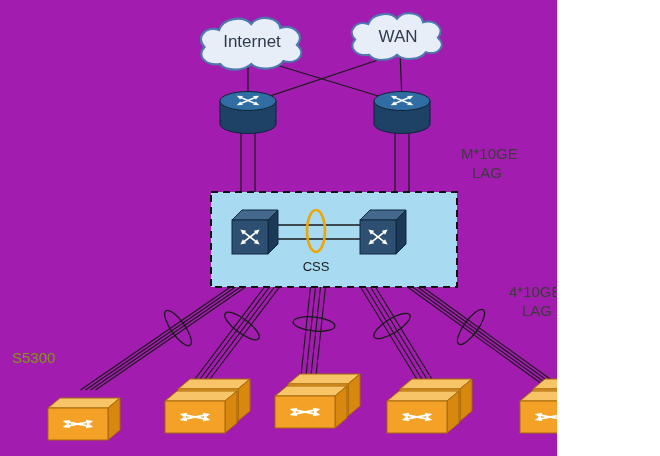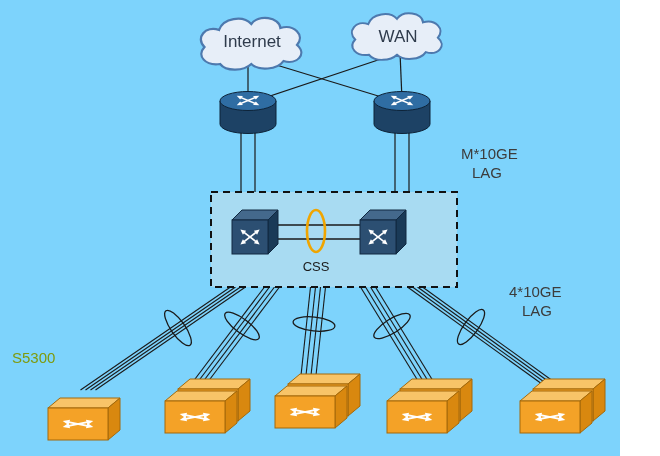--- a/index.html
+++ b/index.html
@@ -1,17 +1,17 @@
 <!DOCTYPE html>
 <html><head>
 <meta charset="utf-8">
 <style>
   html,body { margin:0; padding:0; background:#ffffff; }
   .stage {
-    position:relative; width:620px; height:456px; background:#7dd3fc;
+    position:relative; width:557px; height:456px; background:#a21caf;
     font-family:"Liberation Sans", sans-serif; overflow:hidden;
   }
   svg text { font-family:"Liberation Sans", sans-serif; }
   .node-label { font-size:17px; fill:#2f3b4c; }
   .anno-label { font-size:15px; fill:#3c3c3c; }
   .css-label  { font-size:13px; fill:#1a1a1a; }
   .model-label{ font-size:15px; fill:#7f9a0d; }
 </style>
 </head>
 <body>

